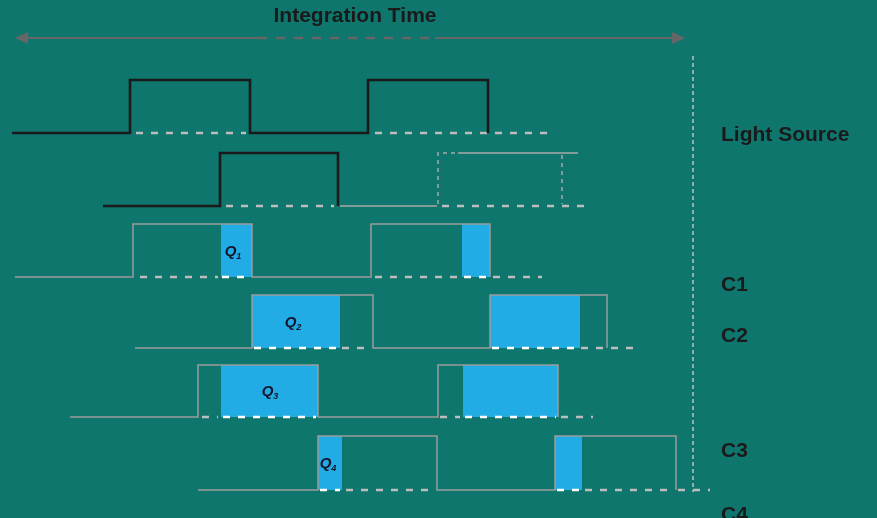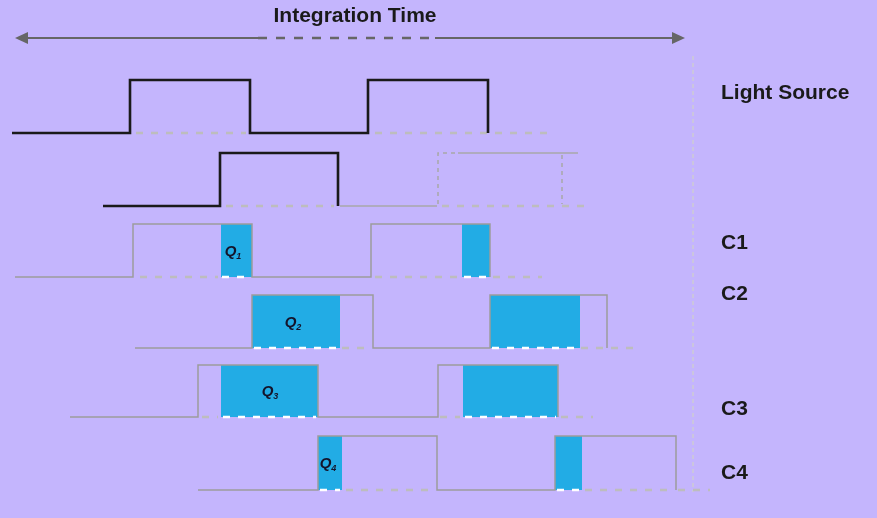--- a/index.html
+++ b/index.html
@@ -1,20 +1,20 @@
 <!DOCTYPE html>
 <html><head>
 <meta charset="utf-8">
 <style>
   html,body{margin:0;padding:0;background:#ffffff;}
-  #stage{position:relative;width:877px;height:518px;background:#c4b5fd;overflow:hidden;
+  #stage{position:relative;width:877px;height:518px;background:#0f766e;overflow:hidden;
          font-family:"Liberation Sans", sans-serif;}
   #diagram-title{position:absolute;left:355px;top:3px;transform:translateX(-50%);
                  font-size:21px;font-weight:bold;color:#1a1a1a;white-space:nowrap;}
-  .sig-label{position:absolute;left:721px;font-size:21px;font-weight:bold;color:#1a1a1a;white-space:nowrap;}
+  .sig-label{position:absolute;left:721px;font-size:21px;font-weight:bold;color:#1a1a1a;white-space:nowrap;margin-top:42px;}
   #wave-svg{position:absolute;left:0;top:0;}
   .qmain{font-size:15px;font-weight:bold;font-style:italic;}
   .qsub{font-size:9px;font-weight:bold;font-style:italic;}
 </style>
 </head>
 <body>
 
 <div id="stage">
   <div id="diagram-title">Integration Time</div>
   <svg id="wave-svg" width="877" height="518" viewBox="0 0 877 518">

